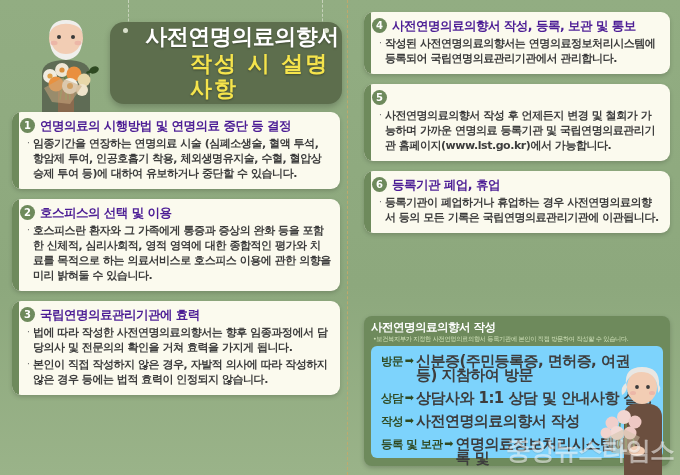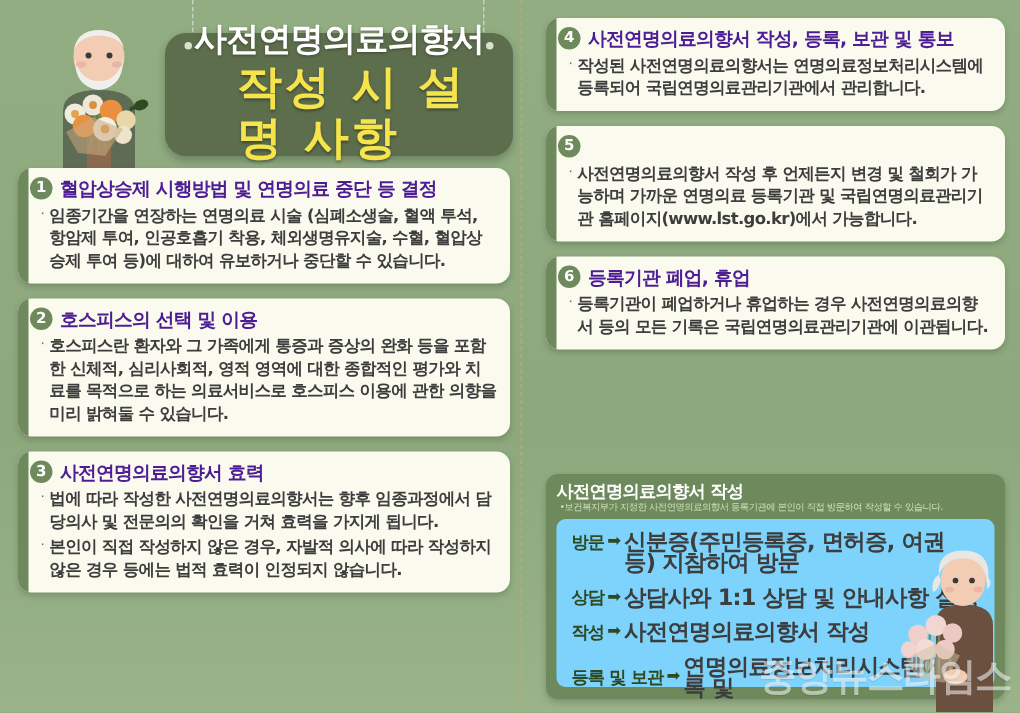--- a/index.html
+++ b/index.html
@@ -57,20 +57,21 @@
     width: 232px;
     height: 82px;
     background: #5d6e4d;
     border-radius: 14px;
     box-shadow: 0 3px 6px rgba(0,0,0,.22);
     display: flex;
     flex-direction: column;
     align-items: center;
     justify-content: center;
     gap: 2px;
+    padding-left: 32px;
   }
   .title-plate::before,
   .title-plate::after {
     content: "";
     position: absolute;
     top: 6px;
     width: 5px; height: 5px;
     border-radius: 50%;
     background: #d9e0cc;
   }
@@ -79,21 +80,21 @@
 
   .title-l1 {
     font-size: 22px;
     font-weight: 700;
     color: #ffffff;
     letter-spacing: -.5px;
     text-shadow: 0 1px 2px rgba(0,0,0,.35);
     line-height: 1.1;
   }
   .title-l2 {
-    font-size: 30px;
+    font-size: 22px;
     font-weight: 700;
     color: #f5e44c;
     letter-spacing: 2px;
     text-shadow: 0 1px 2px rgba(0,0,0,.35);
     line-height: 1.15;
     margin-left: 48px;
   }
 
   
   .grandpa { position: absolute; left: 14px; top: 14px; width: 104px; height: 104px; }
@@ -199,21 +200,21 @@
     border-radius: 6px;
     height: 112px;
     padding: 8px 8px 4px 10px;
   }
   .prow {
     display: flex;
     align-items: flex-start;
     gap: 2px;
     margin-bottom: 9px;
   }
-  .prow:last-child { margin-bottom: 0; align-items: center; }
+  .prow:last-child { margin-bottom: 0; }
   .plabel {
     flex: none;
     font-size: 11.5px;
     font-weight: 700;
     color: #2f4a22;
     letter-spacing: -.6px;
     line-height: 14px;
   }
   .parrow {
     flex: none;
@@ -287,21 +288,21 @@
   <div class="title-plate">
     <div class="title-l1">사전연명의료의향서</div>
     <div class="title-l2">작성 시 설명 사항</div>
   </div>
 
   <div class="col-left">
 
     <div class="card">
       <div class="card-head">
         <span class="badge">1</span>
-        <span class="card-title">혈압상승제 시행방법 및 연명의료 중단 등 결정</span>
+        <span class="card-title">연명의료의 시행방법 및 연명의료 중단 등 결정</span>
       </div>
       <div class="bullet">
         <span class="dot">·</span>
         <p>임종기간을 연장하는 연명의료 시술 (심폐소생술, 혈액 투석, 항암제 투여, 인공호흡기 착용, 체외생명유지술, 수혈, 혈압상승제 투여 등)에 대하여 유보하거나 중단할 수 있습니다.</p>
       </div>
     </div>
 
     <div class="card">
       <div class="card-head">
         <span class="badge">2</span>
@@ -309,21 +310,21 @@
       </div>
       <div class="bullet">
         <span class="dot">·</span>
         <p>호스피스란 환자와 그 가족에게 통증과 증상의 완화 등을 포함한 신체적, 심리사회적, 영적 영역에 대한 종합적인 평가와 치료를 목적으로 하는 의료서비스로 호스피스 이용에 관한 의향을 미리 밝혀둘 수 있습니다.</p>
       </div>
     </div>
 
     <div class="card">
       <div class="card-head">
         <span class="badge">3</span>
-        <span class="card-title">사전연명의료의향서 효력</span>
+        <span class="card-title">국립연명의료관리기관에 효력</span>
       </div>
       <div class="bullet">
         <span class="dot">·</span>
         <p>법에 따라 작성한 사전연명의료의향서는 향후 임종과정에서 담당의사 및 전문의의 확인을 거쳐 효력을 가지게 됩니다.</p>
       </div>
       <div class="bullet">
         <span class="dot">·</span>
         <p>본인이 직접 작성하지 않은 경우, 자발적 의사에 따라 작성하지 않은 경우 등에는 법적 효력이 인정되지 않습니다.</p>
       </div>
     </div>

